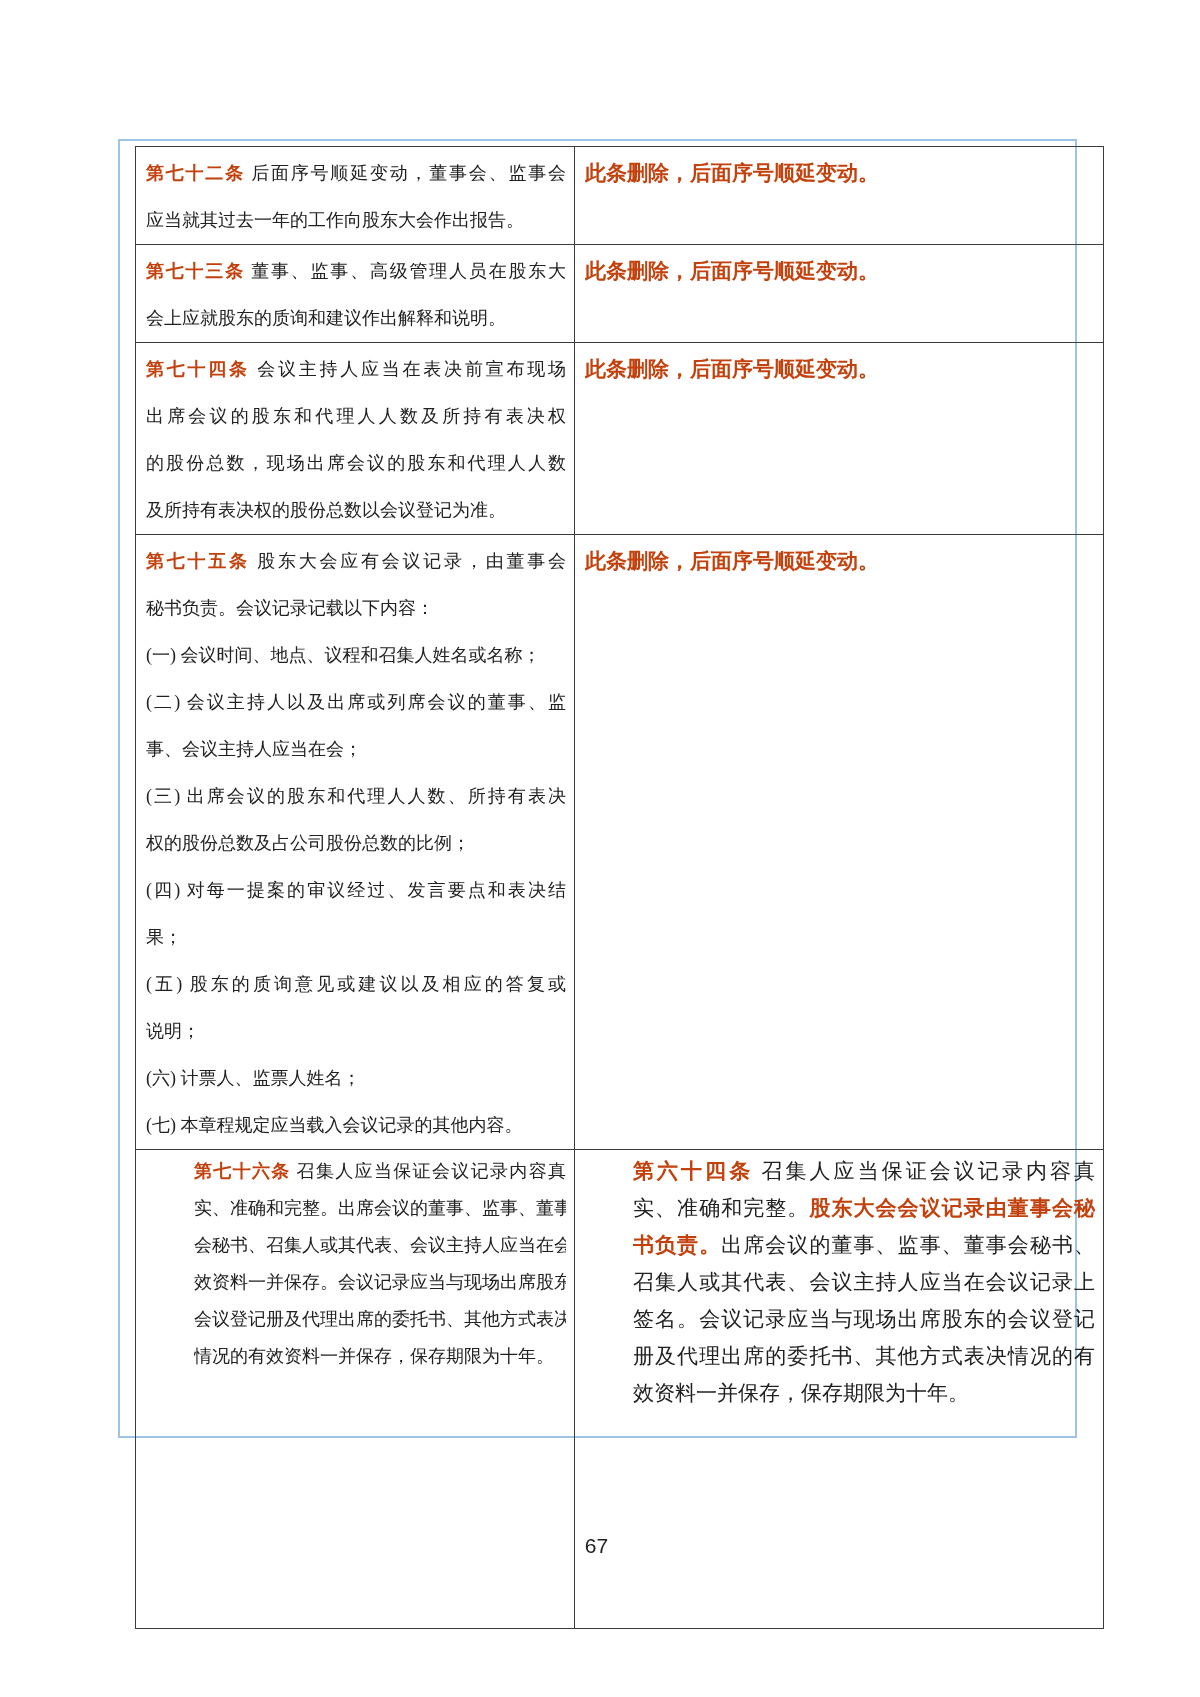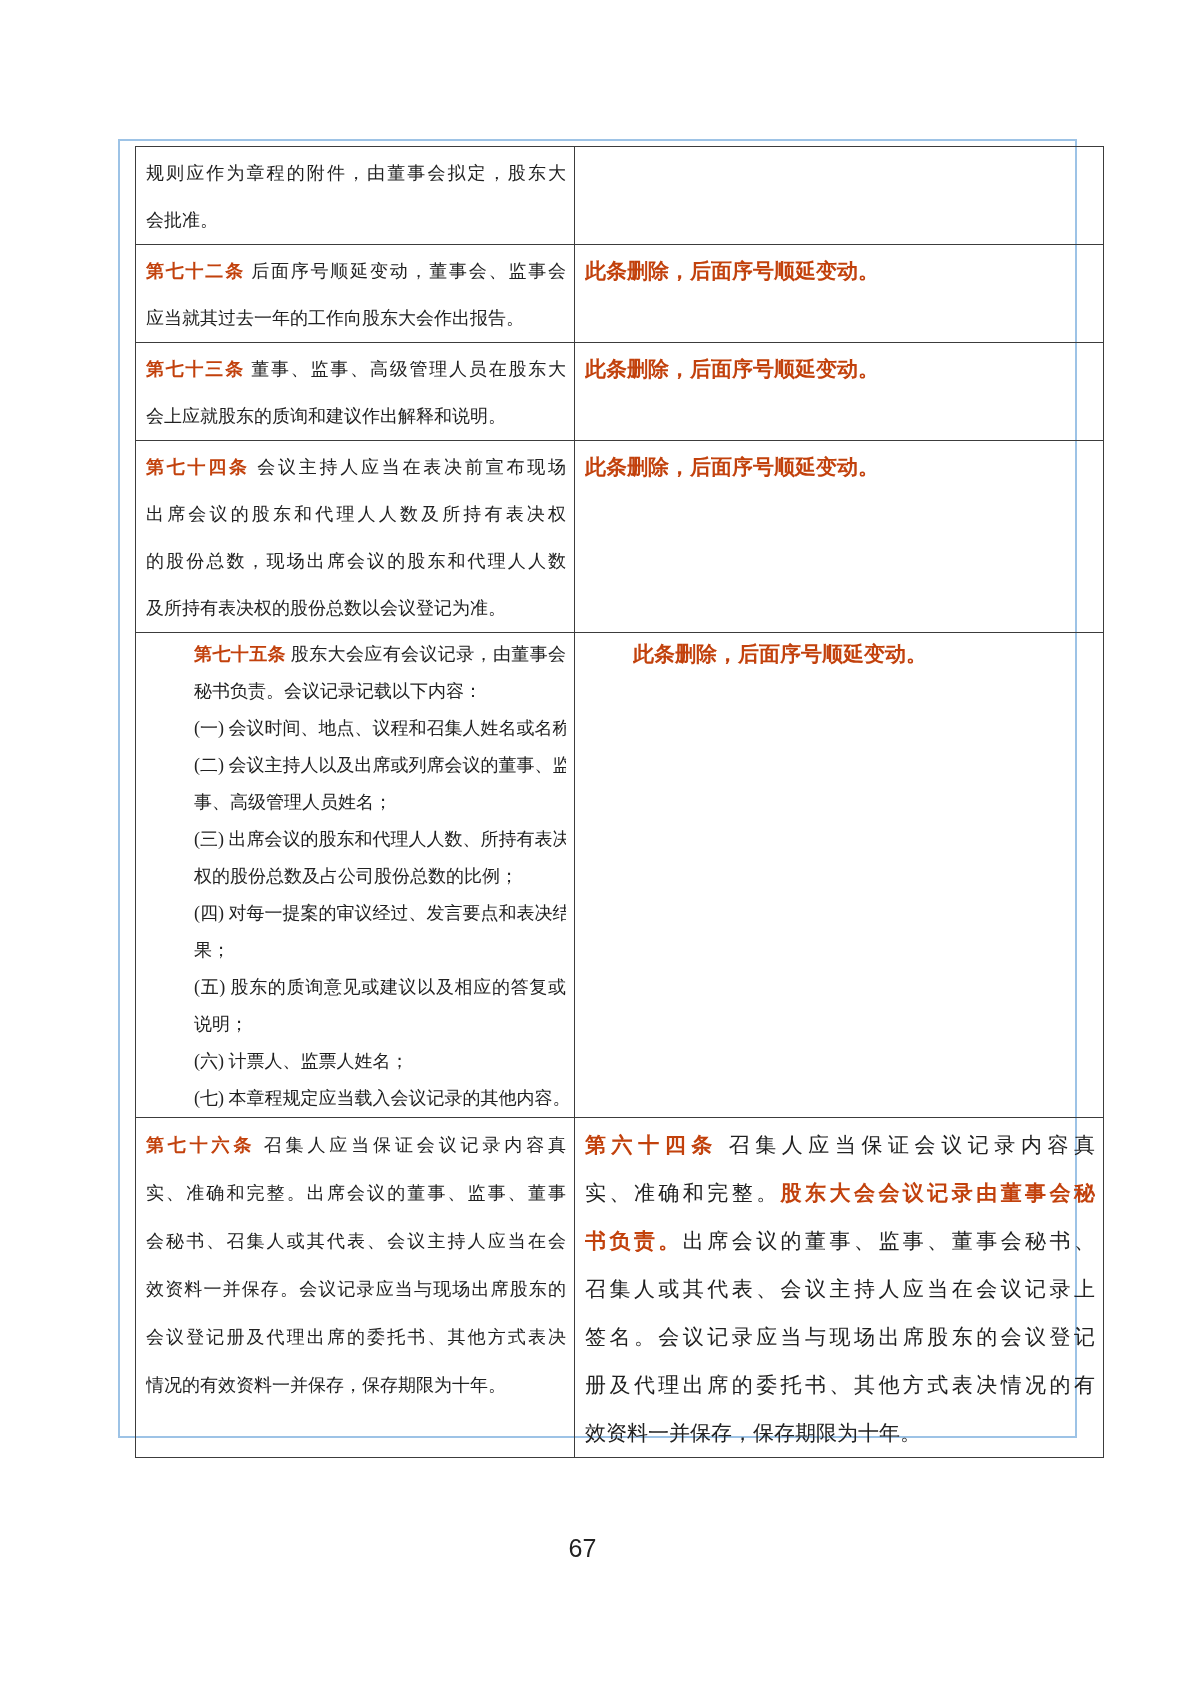--- a/index.html
+++ b/index.html
@@ -25,38 +25,31 @@
   .ln.jst{text-align:justify;text-align-last:justify;}
   .b{font-weight:700;color:#c2410c;}
   
   tr:nth-child(1){height:93px;} tr:nth-child(2){height:92px;}
   tr:nth-child(3){height:96px;} tr:nth-child(4){height:187px;}
   tr:nth-child(5){height:479px;} tr:nth-child(6){height:328px;}
   tr:nth-child(-n+4) .ln{line-height:47px;}
   tr:nth-child(5) .ln{line-height:37px;margin-left:48px;}
   tr:nth-child(6) .ln{line-height:48px;}
   .pagenum{
-    position:absolute;left:104px;top:1534px;width:957px;text-align:center;
-    font-family:"Liberation Sans","DejaVu Sans",sans-serif;font-size:25px;color:#222;
+    position:absolute;left:118px;top:1534px;width:957px;text-align:center;
+    font-family:"Liberation Sans","DejaVu Sans",sans-serif;font-size:21px;color:#222;
   }
 </style>
 </head>
 <body>
 
 <div class="frame"></div>
 
 <table class="cmp">
   <tbody>
-      <tr>
-        <td class="old">
-          <div class="ln jst"><span>规则应作为章程的附件，由董事会拟定，股东大</span></div>
-          <div class="ln"><span>会批准。</span></div>
-        </td>
-        <td class="new"></td>
-      </tr>
       <tr>
         <td class="old">
           <div class="ln jst"><span class="b">第七十二条</span><span> 后面序号顺延变动，董事会、监事会</span></div>
           <div class="ln"><span>应当就其过去一年的工作向股东大会作出报告。</span></div>
         </td>
         <td class="new">
           <div class="ln"><span class="b">此条删除，后面序号顺延变动。</span></div>
         </td>
       </tr>
       <tr>
@@ -78,21 +71,21 @@
         <td class="new">
           <div class="ln"><span class="b">此条删除，后面序号顺延变动。</span></div>
         </td>
       </tr>
       <tr>
         <td class="old">
           <div class="ln jst"><span class="b">第七十五条</span><span> 股东大会应有会议记录，由董事会</span></div>
           <div class="ln"><span>秘书负责。会议记录记载以下内容：</span></div>
           <div class="ln"><span>(一) 会议时间、地点、议程和召集人姓名或名称；</span></div>
           <div class="ln jst"><span>(二) 会议主持人以及出席或列席会议的董事、监</span></div>
-          <div class="ln"><span>事、高级管理人员姓名；</span></div>
+          <div class="ln"><span>事、会议主持人应当在会；</span></div>
           <div class="ln jst"><span>(三) 出席会议的股东和代理人人数、所持有表决</span></div>
           <div class="ln"><span>权的股份总数及占公司股份总数的比例；</span></div>
           <div class="ln jst"><span>(四) 对每一提案的审议经过、发言要点和表决结</span></div>
           <div class="ln"><span>果；</span></div>
           <div class="ln jst"><span>(五) 股东的质询意见或建议以及相应的答复或</span></div>
           <div class="ln"><span>说明；</span></div>
           <div class="ln"><span>(六) 计票人、监票人姓名；</span></div>
           <div class="ln"><span>(七) 本章程规定应当载入会议记录的其他内容。</span></div>
         </td>
         <td class="new">

